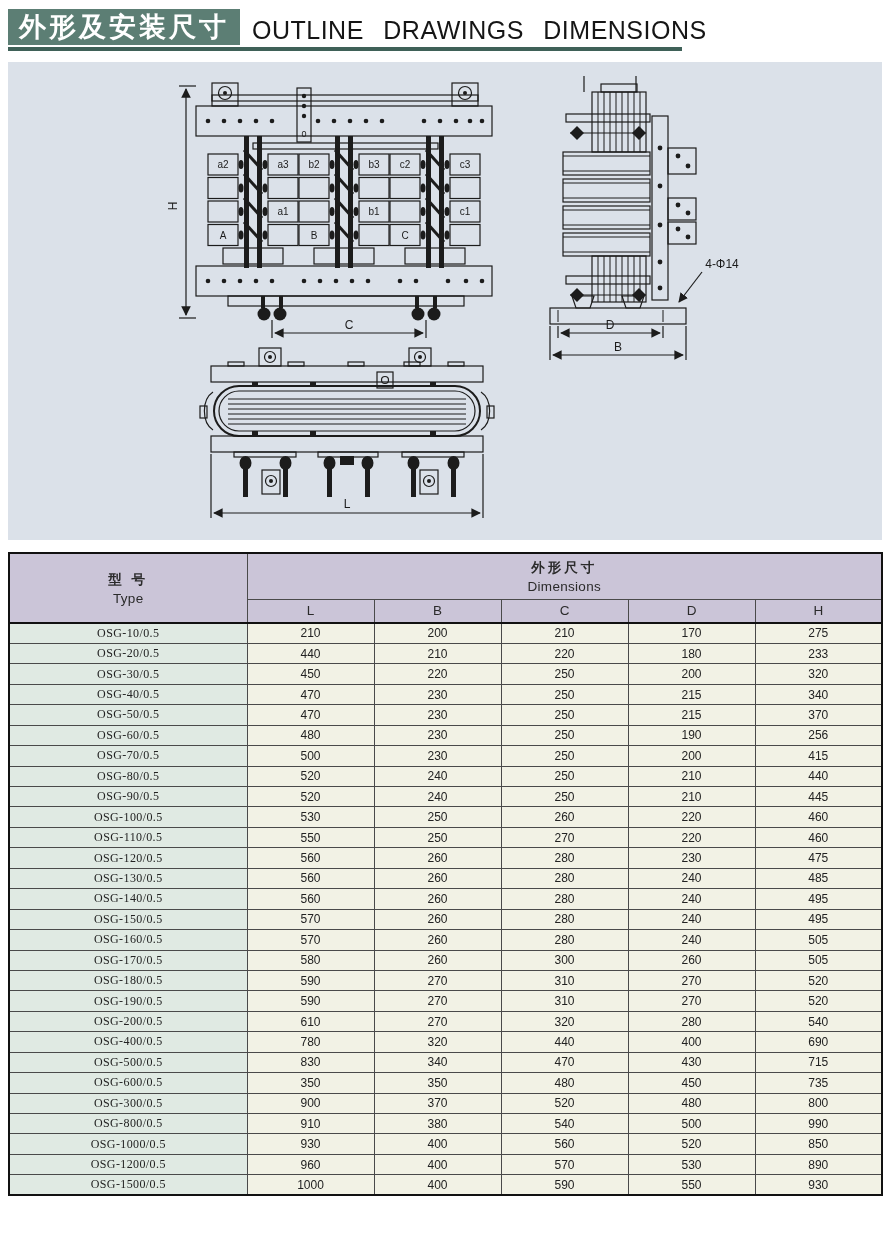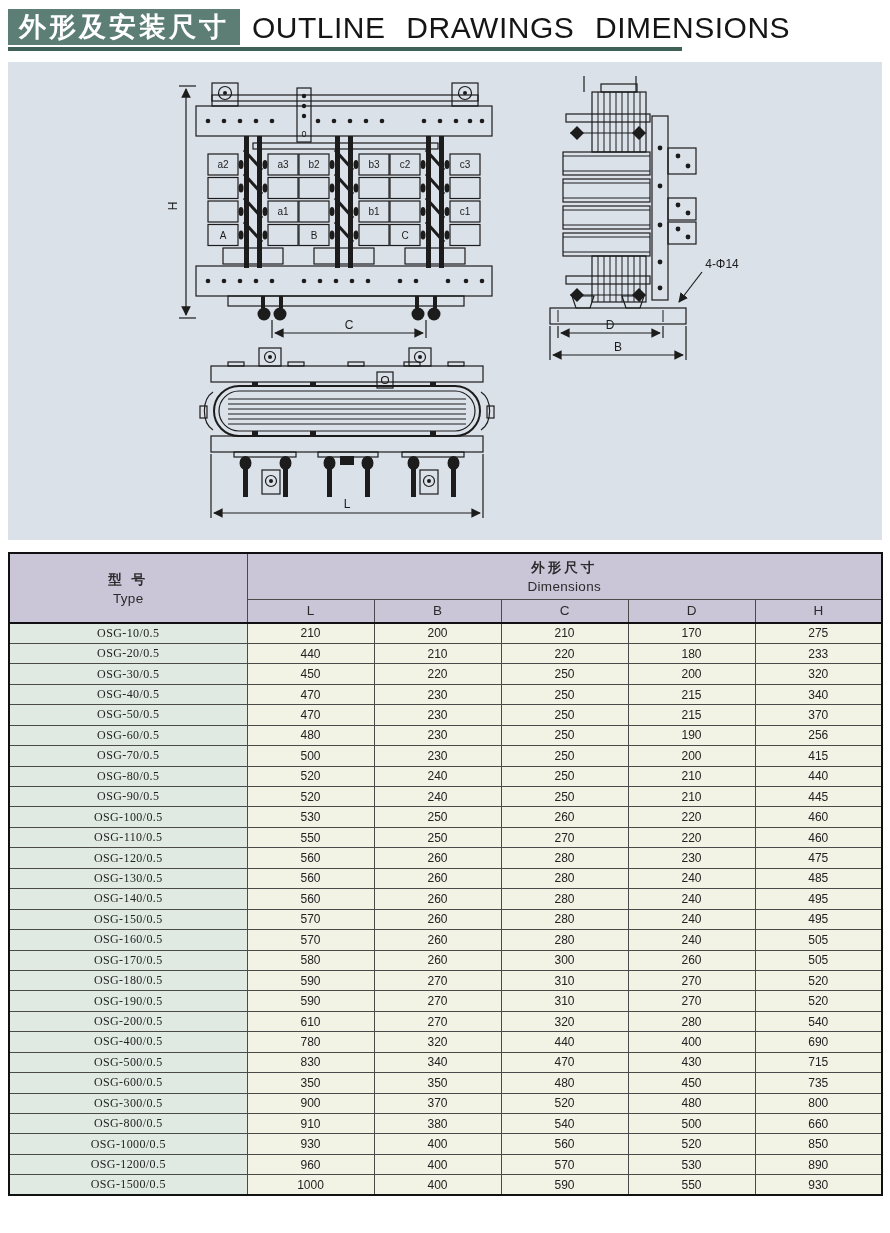--- a/index.html
+++ b/index.html
@@ -8,21 +8,21 @@
   }
   *{box-sizing:border-box; margin:0; padding:0;}
   html,body{background:#fff;}
   body{width:890px; height:1233px; position:relative; font-family:"Liberation Sans", sans-serif; color:#1a1a1a;}
   .page{position:absolute; inset:0; background:#fff; overflow:hidden;}
 
   
   .header{position:absolute; top:5px; left:8px; height:40px; display:flex; align-items:flex-end;}
   .title-zh{background:var(--title-bg); color:#fff; font-size:27px; font-weight:bold;
     letter-spacing:3px; padding:0 11px; display:flex; align-items:center; white-space:nowrap;}
-  .title-en{color:#151515; font-size:30px; letter-spacing:0.5px; word-spacing:12px;
+  .title-en{color:#151515; font-size:25px; letter-spacing:0.5px; word-spacing:12px;
     margin-left:12px; display:flex; align-items:center; white-space:nowrap;}
   .underline{position:absolute; top:47px; left:8px; width:674px; height:4px; background:var(--underline);}
 
   
   .drawing-panel{position:absolute; top:62px; left:8px; width:874px; height:478px; background:var(--panel-bg);}
   .drawing-panel svg{display:block;}
   svg text{font-family:"Liberation Sans", sans-serif; fill:#1c1c1c; stroke:none;}
 
   
   table.dims{position:absolute; top:552px; left:8px; width:874px; border-collapse:collapse; table-layout:fixed;
@@ -633,21 +633,21 @@
       <td class="dim-cell">520</td>
       <td class="dim-cell">480</td>
       <td class="dim-cell">800</td>
     </tr>
         <tr>
       <td class="type-cell">OSG-800/0.5</td>
       <td class="dim-cell">910</td>
       <td class="dim-cell">380</td>
       <td class="dim-cell">540</td>
       <td class="dim-cell">500</td>
-      <td class="dim-cell">660</td>
+      <td class="dim-cell">990</td>
     </tr>
         <tr>
       <td class="type-cell">OSG-1000/0.5</td>
       <td class="dim-cell">930</td>
       <td class="dim-cell">400</td>
       <td class="dim-cell">560</td>
       <td class="dim-cell">520</td>
       <td class="dim-cell">850</td>
     </tr>
         <tr>

